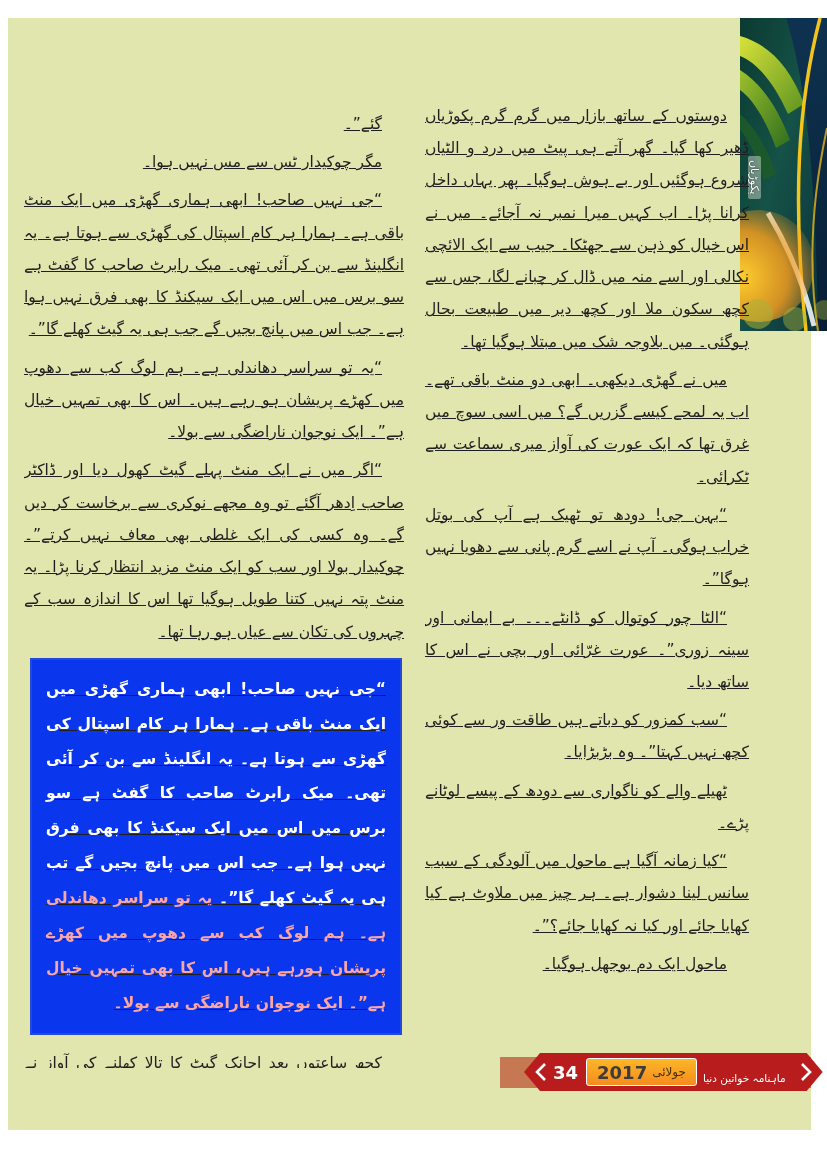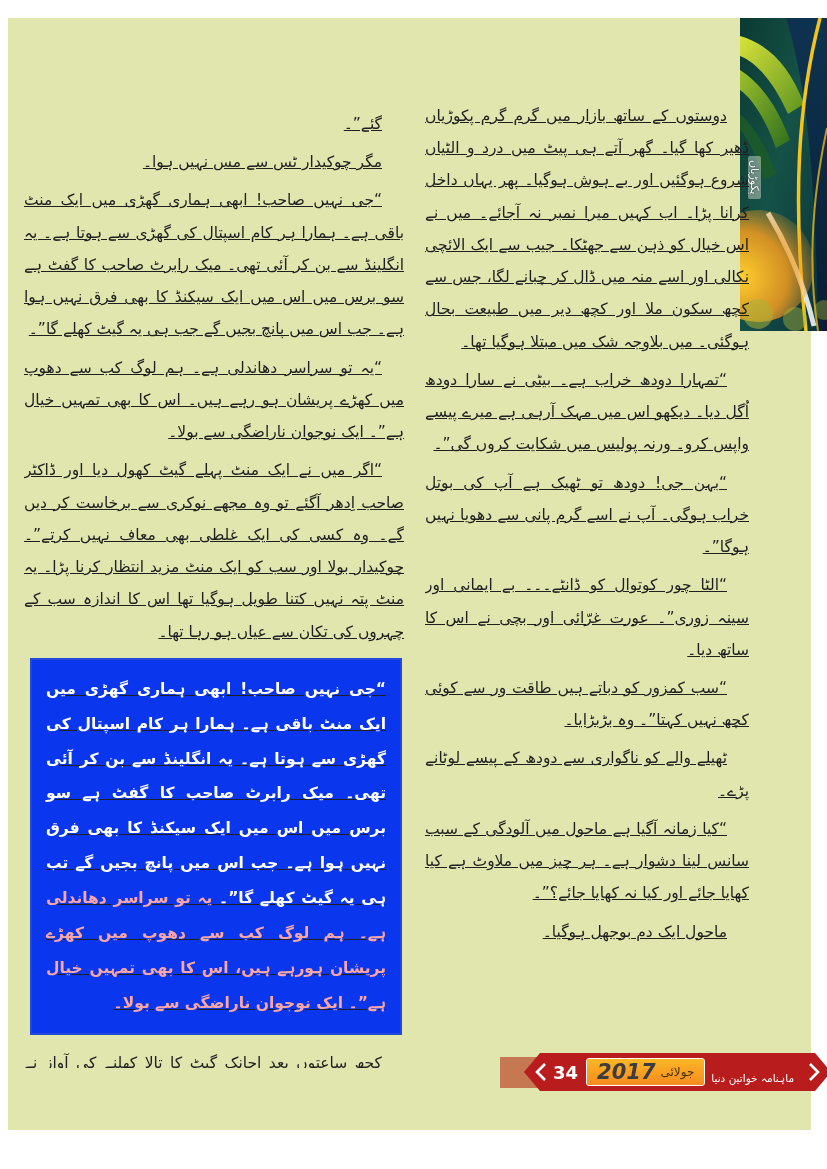--- a/index.html
+++ b/index.html
@@ -59,21 +59,21 @@
   .page-num {
     color:#ffffff; font-weight:bold; font-size:18px; padding:0 8px 0 2px;
     font-family:"DejaVu Sans", sans-serif;
   }
   .date-badge {
     background:linear-gradient(180deg,#fcb726 0%,#f68b1f 100%);
     border:1px solid #ffffff; border-radius:3px;
     height:26px; display:flex; align-items:center; gap:5px;
     padding:0 10px; direction:rtl;
   }
-  .date-badge .year { font-weight:bold; font-size:21px; color:#3c3c3c;font-style:italic; }
+  .date-badge .year { font-weight:bold; font-size:18px; color:#3c3c3c; }
   .date-badge .month { font-size:12px; color:#4a3000; }
   .mag-name { color:#ffffff; font-size:10.5px; padding:0 10px 0 6px; direction:rtl; white-space:nowrap;margin-top:12px; }
 </style>
 </head>
 <body>
 
 <div class="canvas">
   <div class="page">
 
     <div class="corner-art">
@@ -113,21 +113,21 @@
         <circle cx="18" cy="248" r="56" fill="url(#glow)"></circle>
         <circle cx="18" cy="296" r="15" fill="#aab338" opacity="0.55"></circle>
         <circle cx="55" cy="301" r="12" fill="#aab338" opacity="0.45"></circle>
         <circle cx="84" cy="292" r="10" fill="#aab338" opacity="0.4"></circle>
       </svg>
       <div class="vertical-label">پکوڑیاں</div>
     </div>
 
     <div class="col col-right" lang="ur">
         <p>دوستوں کے ساتھ بازار میں گرم گرم پکوڑیاں ڈھیر کھا گیا۔ گھر آتے ہی پیٹ میں درد و الٹیاں شروع ہوگئیں اور بے ہوش ہوگیا۔ پھر یہاں داخل کرانا پڑا۔ اب کہیں میرا نمبر نہ آجائے۔ میں نے اس خیال کو ذہن سے جھٹکا۔ جیب سے ایک الائچی نکالی اور اسے منہ میں ڈال کر چبانے لگا، جس سے کچھ سکون ملا اور کچھ دیر میں طبیعت بحال ہوگئی۔ میں بلاوجہ شک میں مبتلا ہوگیا تھا۔</p>
-        <p>“تمہارا دودھ خراب ہے۔ بیٹی نے سارا دودھ اُگل دیا۔ دیکھو اس میں مہک آرہی ہے میرے پیسے واپس کرو۔ ورنہ پولیس میں شکایت کروں گی”۔</p>
+        <p>میں نے گھڑی دیکھی۔ ابھی دو منٹ باقی تھے۔ اب یہ لمحے کیسے گزریں گے؟ میں اسی سوچ میں غرق تھا کہ ایک عورت کی آواز میری سماعت سے ٹکرائی۔</p>
         <p>“بہن جی! دودھ تو ٹھیک ہے آپ کی بوتل خراب ہوگی۔ آپ نے اسے گرم پانی سے دھویا نہیں ہوگا”۔</p>
         <p>“الٹا چور کوتوال کو ڈانٹے۔۔۔ بے ایمانی اور سینہ زوری”۔ عورت غرّائی اور بچی نے اس کا ساتھ دیا۔</p>
         <p>“سب کمزور کو دباتے ہیں طاقت ور سے کوئی کچھ نہیں کہتا”۔ وہ بڑبڑایا۔</p>
         <p>ٹھیلے والے کو ناگواری سے دودھ کے پیسے لوٹانے پڑے۔</p>
         <p>“کیا زمانہ آگیا ہے ماحول میں آلودگی کے سبب سانس لینا دشوار ہے۔ ہر چیز میں ملاوٹ ہے کیا کھایا جائے اور کیا نہ کھایا جائے؟”۔</p>
         <p>ماحول ایک دم بوجھل ہوگیا۔</p>
       </div>
 
     <div class="col col-left" lang="ur">
       <div>

